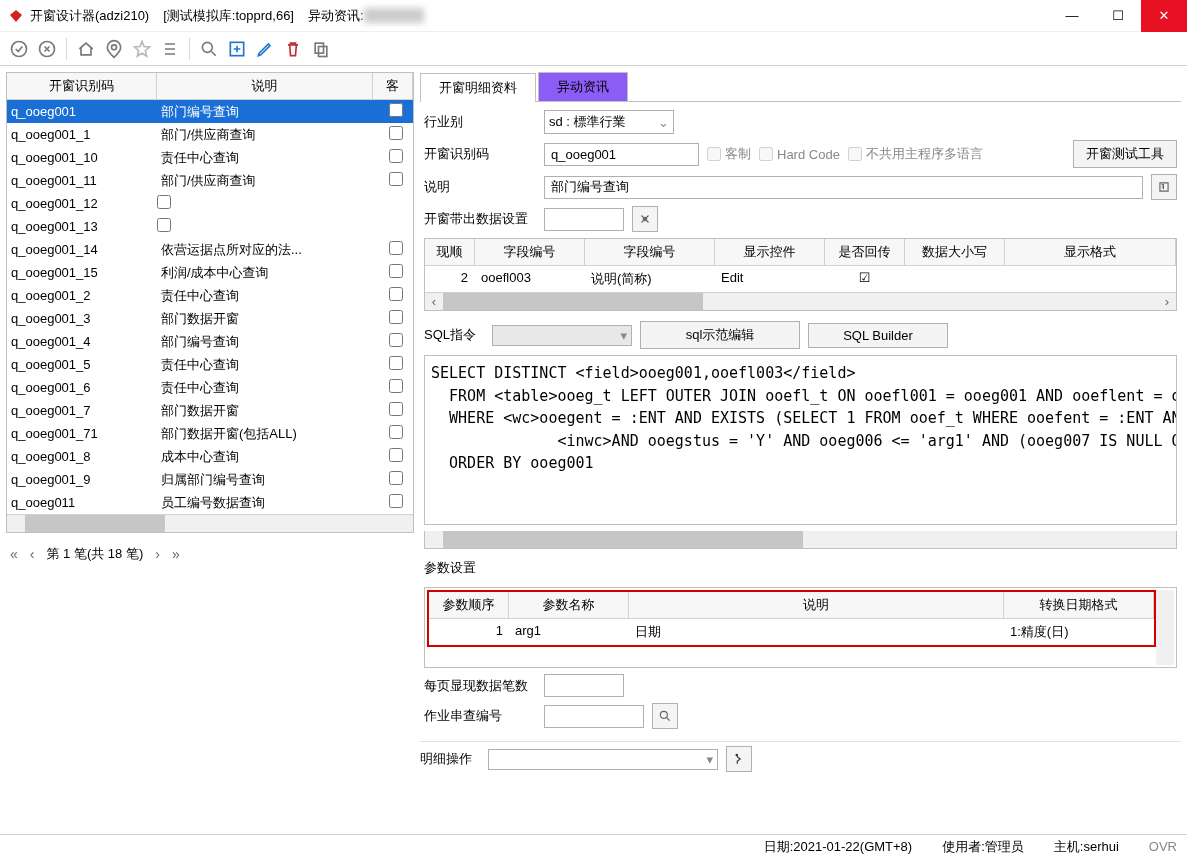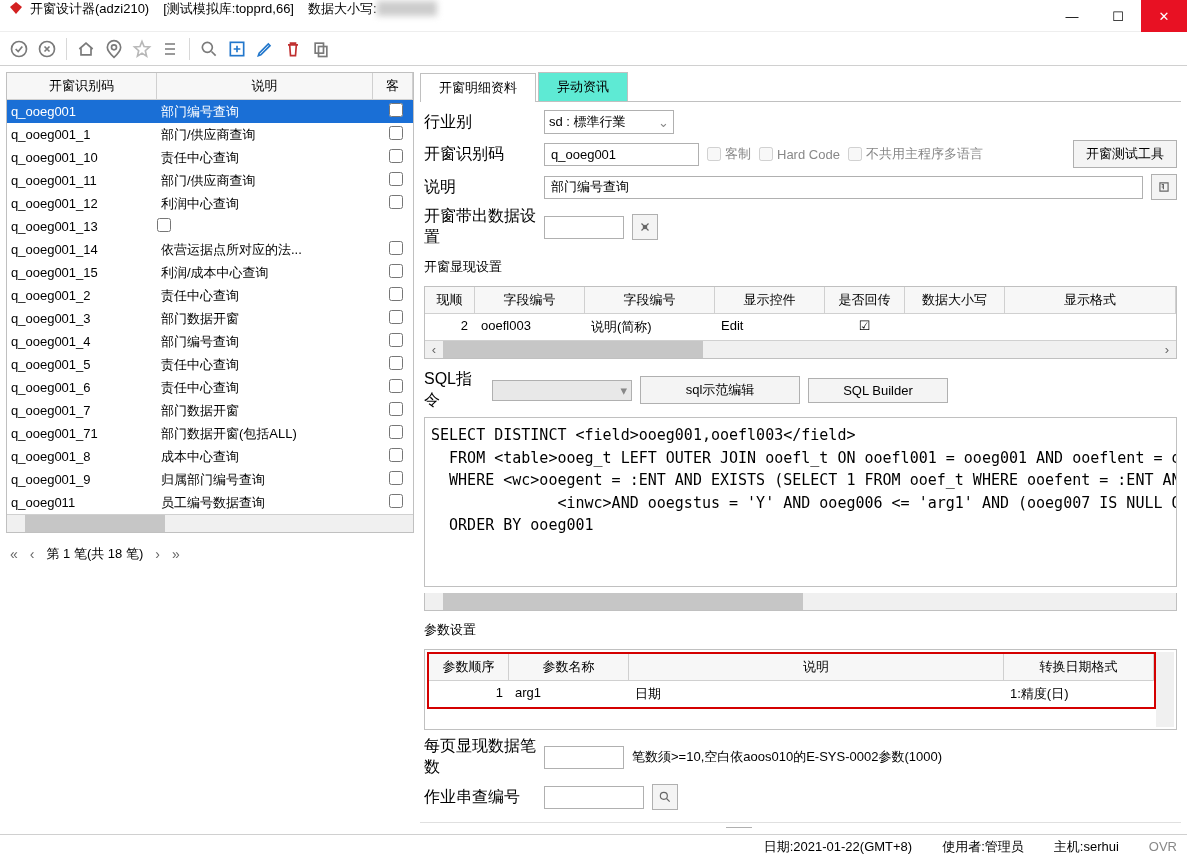--- a/index.html
+++ b/index.html
@@ -1,17 +1,17 @@
 <!DOCTYPE html>
 <html><head>
 <meta charset="utf-8">
 <style>
 * { box-sizing: border-box; margin: 0; padding: 0; font-family: "Microsoft YaHei", Arial, sans-serif; font-size: 13px; }
 body { background: #fff; color: #000; width: 1187px; height: 858px; overflow: hidden; display: flex; flex-direction: column; }
-.titlebar { height: 32px; background: #fff; display: flex; padding: 0 0 0 8px; border-bottom: 1px solid #eee; }
+.titlebar { height: 32px; background: #fff; display: flex; align-items: center; padding: 0 0 0 8px; border-bottom: 1px solid #eee; }
 .titlebar-icon { width: 16px; height: 16px; margin-right: 6px; }
 .titlebar-text { flex: 1; display: flex; gap: 14px; font-size: 13px; }
 .titlebar-text span { white-space: nowrap; }
 .blur { filter: blur(3px); background: #ccc; color: transparent; width: 60px; display: inline-block; }
 .winbtns { display: flex; }
 .winbtn { width: 46px; height: 32px; display: flex; align-items: center; justify-content: center; }
 .winbtn.close { color: #fff; background: #e81123; }
 .toolbar { height: 34px; background: #fff; border-bottom: 1px solid #d0d0d0; display: flex; align-items: center; padding: 0 6px; gap: 2px; }
 .tbtn { width: 26px; height: 26px; display: flex; align-items: center; justify-content: center; color: #5a5a5a; border-radius: 2px; }
 .tbtn svg { width: 20px; height: 20px; }
@@ -29,25 +29,25 @@
 .lrow .c1 { width: 150px; padding-left: 4px; }
 .lrow .c2 { flex: 1; padding-left: 4px; }
 .lrow .c3 { width: 24px; }
 .lrow .c3 input { width: 14px; height: 14px; }
 .left-scroll { height: 18px; background: #f0f0f0; border-top: 1px solid #d0d0d0; display: flex; }
 .left-scroll .thumb { background: #c6c6c6; width: 140px; height: 100%; margin-left: 18px; }
 .pager { height: 30px; display: flex; align-items: center; padding: 0 10px; gap: 12px; font-size: 13px; }
 .pager .nav { color: #666; font-size: 14px; }
 .right { flex: 1; margin: 6px 6px 6px 2px; display: flex; flex-direction: column; overflow: hidden; }
 .tabs { display: flex; border-bottom: 1px solid #c0c0c0; }
-.tab { padding: 5px 18px; border: 1px solid #c0c0c0; border-bottom: none; background: #5eead4; margin-right: 2px; }
+.tab { padding: 5px 18px; border: 1px solid #c0c0c0; border-bottom: none; background: #8b5cf6; margin-right: 2px; }
 .tab.active { background: #fff; position: relative; top: 1px; }
 .form { padding: 8px 4px; display: flex; flex-direction: column; gap: 6px; }
 .frow { display: flex; align-items: center; gap: 8px; }
-.flabel { width: 112px; font-size: 16px; }
+.flabel { width: 112px; font-size: 13px; }
 .finput { border: 1px solid #b0b0b0; padding: 3px 6px; background: #fff; font-size: 13px; }
 .fselect { border: 1px solid #b0b0b0; padding: 2px 4px; background: #fff; width: 130px; }
 .chk { display: flex; align-items: center; gap: 4px; color: #888; font-size: 13px; }
 .chk input { width: 14px; height: 14px; }
 .btn { border: 1px solid #b0b0b0; background: #f4f4f4; padding: 4px 12px; font-size: 13px; text-align: center; }
 .iconbtn { border: 1px solid #b0b0b0; background: #f4f4f4; width: 26px; height: 26px; display: flex; align-items: center; justify-content: center; }
 .grid { border: 1px solid #c0c0c0; }
 .grid-header { display: flex; background: #f7f7f7; border-bottom: 1px solid #d0d0d0; }
 .grid-header div { padding: 4px 6px; border-right: 1px solid #d0d0d0; text-align: center; font-size: 13px; }
 .grid-row { display: flex; }
@@ -75,21 +75,21 @@
 </head>
 <body>
 
 <div class="titlebar">
   <svg class="titlebar-icon" viewBox="0 0 16 16">
       <path fill="#d32020" d="M8 2l6 5-6 7-6-7z"></path>
     </svg>
   <div class="titlebar-text">
     <span>开窗设计器(adzi210)</span>
     <span>[测试模拟库:topprd,66]</span>
-    <span><span>数据大小写:</span><span class="blur">xxxx</span></span>
+    <span><span>异动资讯:</span><span class="blur">xxxx</span></span>
   </div>
   <div class="winbtns">
     <div class="winbtn">—</div>
     <div class="winbtn">☐</div>
     <div class="winbtn close">✕</div>
   </div>
 </div>
 
 <div class="toolbar">
   <div class="tbtn">
@@ -182,21 +182,20 @@
             <div class="c2">责任中心查询</div>
             <div class="c3"><input type="checkbox" style=""></div>
           </div>
           <div class="lrow">
             <div class="c1">q_ooeg001_11</div>
             <div class="c2">部门/供应商查询</div>
             <div class="c3"><input type="checkbox" style=""></div>
           </div>
           <div class="lrow">
             <div class="c1">q_ooeg001_12</div>
-            <div class="c2">利润中心查询</div>
             <div class="c3"><input type="checkbox" style=""></div>
           </div>
           <div class="lrow">
             <div class="c1">q_ooeg001_13</div>
             <div class="c3"><input type="checkbox" style=""></div>
           </div>
           <div class="lrow">
             <div class="c1">q_ooeg001_14</div>
             <div class="c2">依营运据点所对应的法...</div>
             <div class="c3"><input type="checkbox" style=""></div>
@@ -319,21 +318,20 @@
         <div class="flabel">开窗带出数据设置</div>
         <input class="finput" style="width: 80px;">
         <div class="iconbtn">
             <svg width="14" height="14" viewBox="0 0 24 24">
               <path d="M6 6l12 12M18 6L6 18" stroke="#666" stroke-width="2"></path>
               <circle cx="12" cy="12" r="3" fill="none" stroke="#666" stroke-width="2"></circle>
             </svg>
           </div>
       </div>
 
-      <div class="section-label">开窗显现设置</div>
 
       <div class="grid">
         <div class="grid-header">
           <div style="width:50px;">现顺</div>
           <div style="width:110px;">字段编号</div>
           <div style="width:130px;">字段编号</div>
           <div style="width:110px;">显示控件</div>
           <div style="width:80px;">是否回传</div>
           <div style="width:100px;">数据大小写</div>
           <div style="flex:1;">显示格式</div>
@@ -389,21 +387,20 @@
             </div>
           </div>
           <div style="height:18px;"></div>
         </div>
         <div class="param-vscroll"></div>
       </div>
 
       <div class="frow">
         <div class="flabel">每页显现数据笔数</div>
         <input class="finput" style="width: 80px;">
-        <span>笔数须&gt;=10,空白依aoos010的E-SYS-0002参数(1000)</span>
       </div>
 
       <div class="frow">
         <div class="flabel">作业串查编号</div>
         <input class="finput" style="width: 100px;">
         <div class="iconbtn">
             <svg width="14" height="14" viewBox="0 0 24 24">
               <circle cx="10" cy="10" r="6" fill="none" stroke="#666" stroke-width="2"></circle>
               <path d="M15 15l5 5" stroke="#666" stroke-width="2"></path>
             </svg>

